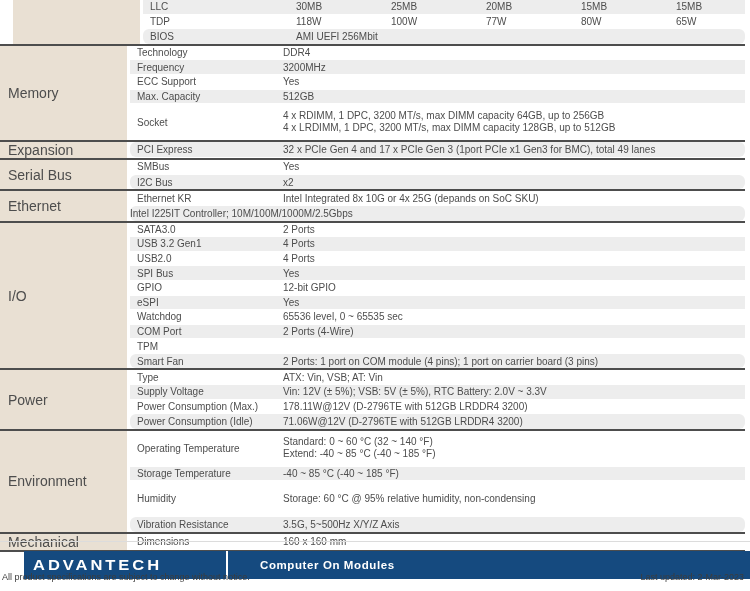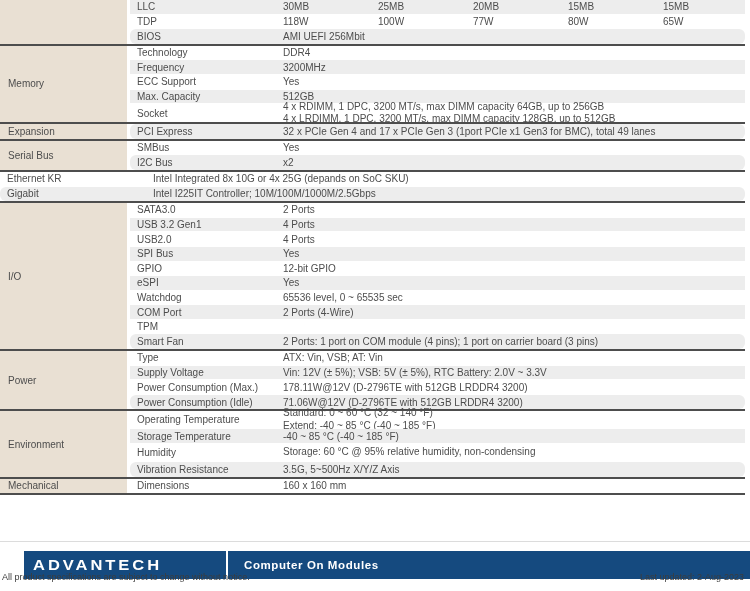--- a/index.html
+++ b/index.html
@@ -15,33 +15,33 @@
     width:750px;height:591px;
     font-family:"Liberation Sans",sans-serif;
     color:var(--text);
     -webkit-font-smoothing:antialiased;
   }
   .page{position:relative;width:750px;height:591px;overflow:hidden;background:#fff;}
 
   
   .spec-table{position:absolute;top:0;left:0;width:745px;border-bottom:2px solid var(--divider);}
   .spec-section{display:flex;border-top:2px solid var(--divider);}
-  .spec-section:first-child{border-top:none;}
+  .spec-section:first-child{border-top:none;margin-left:13px;}
   .cat-cell{
     flex:0 0 127px;width:127px;background:var(--beige);margin-right:3px;
-    display:flex;align-items:center;padding-left:8px;font-size:10px;
+    display:flex;align-items:center;padding-left:8px;font-size:14px;
   }
   .rows{flex:1;display:flex;flex-direction:column;min-width:0;}
   .row{
     display:flex;align-items:center;height:14.6px;
     border-bottom:1px solid #fff;font-size:10px;line-height:13px;
     white-space:nowrap;
   }
   .rows .row:last-child{border-bottom:none;border-radius:6px;}
-  .row.tall{height:18px;}
+  .row.tall{height:36px;}
   .row.shade{background:var(--rowgray);}
   .row .lbl{flex:0 0 153px;padding-left:7px;overflow:hidden;}
   .row .val{flex:1;overflow:hidden;}
   .row .col{flex:0 0 95px;}
   .val .ln{line-height:12.6px;}
 
   
   .footer-rule{position:absolute;left:0;top:541px;width:750px;height:1px;background:#dcdcdc;}
   .brand-bar{
     position:absolute;left:0;top:551px;width:750px;height:28px;
@@ -49,21 +49,21 @@
   }
   .brand-logo-box{flex:0 0 202px;display:flex;align-items:center;padding-left:9px;}
   .brand-logo{
     color:#fff;font-weight:bold;font-size:14px;letter-spacing:2.5px;
     display:inline-block;transform:scaleX(1.18);transform-origin:0 50%;
     line-height:18px;
   }
   .bar-sep{flex:0 0 2px;background:#fff;}
   .series-title{
     color:#fff;font-weight:bold;font-size:11.5px;letter-spacing:0.6px;
-    display:flex;align-items:center;padding-left:16px;
+    display:flex;align-items:center;padding-left:32px;
   }
   .legal{
     position:absolute;left:0;top:571px;width:750px;
     display:flex;justify-content:space-between;
     font-size:9px;color:#3c3c3c;padding:0 6px 0 2px;line-height:12px;
   }
 </style>
 </head>
 <body>
 
@@ -147,27 +147,29 @@
             <div class="lbl">SMBus</div>
             <div class="val">Yes</div>
           </div>
           <div class="row shade">
             <div class="lbl">I2C Bus</div>
             <div class="val">x2</div>
           </div>
         </div>
       </div>
       <div class="spec-section">
+        <div class="cat-cell">
+          <span class="cat-label">Ethernet</span>
+        </div>
         <div class="rows">
           <div class="row">
             <div class="lbl">Ethernet KR</div>
             <div class="val">Intel Integrated 8x 10G or 4x 25G (depands on SoC SKU)</div>
           </div>
           <div class="row shade">
-            <div class="lbl">Gigabit</div>
             <div class="val">Intel I225IT Controller; 10M/100M/1000M/2.5Gbps</div>
           </div>
         </div>
       </div>
       <div class="spec-section">
         <div class="cat-cell">
           <span class="cat-label">I/O</span>
         </div>
         <div class="rows">
           <div class="row">
@@ -280,16 +282,16 @@
   <div class="brand-bar">
     <div class="brand-logo-box">
       <span class="brand-logo">ADVANTECH</span>
     </div>
     <div class="bar-sep"></div>
     <div class="series-title">Computer On Modules</div>
   </div>
 
   <div class="legal">
     <span>All product specifications are subject to change without notice.</span>
-    <span>Last updated: 2-Aug-2023</span>
+    <span>Last updated: 2-Mar-2023</span>
   </div>
 
 </div>
 
 </body></html>

